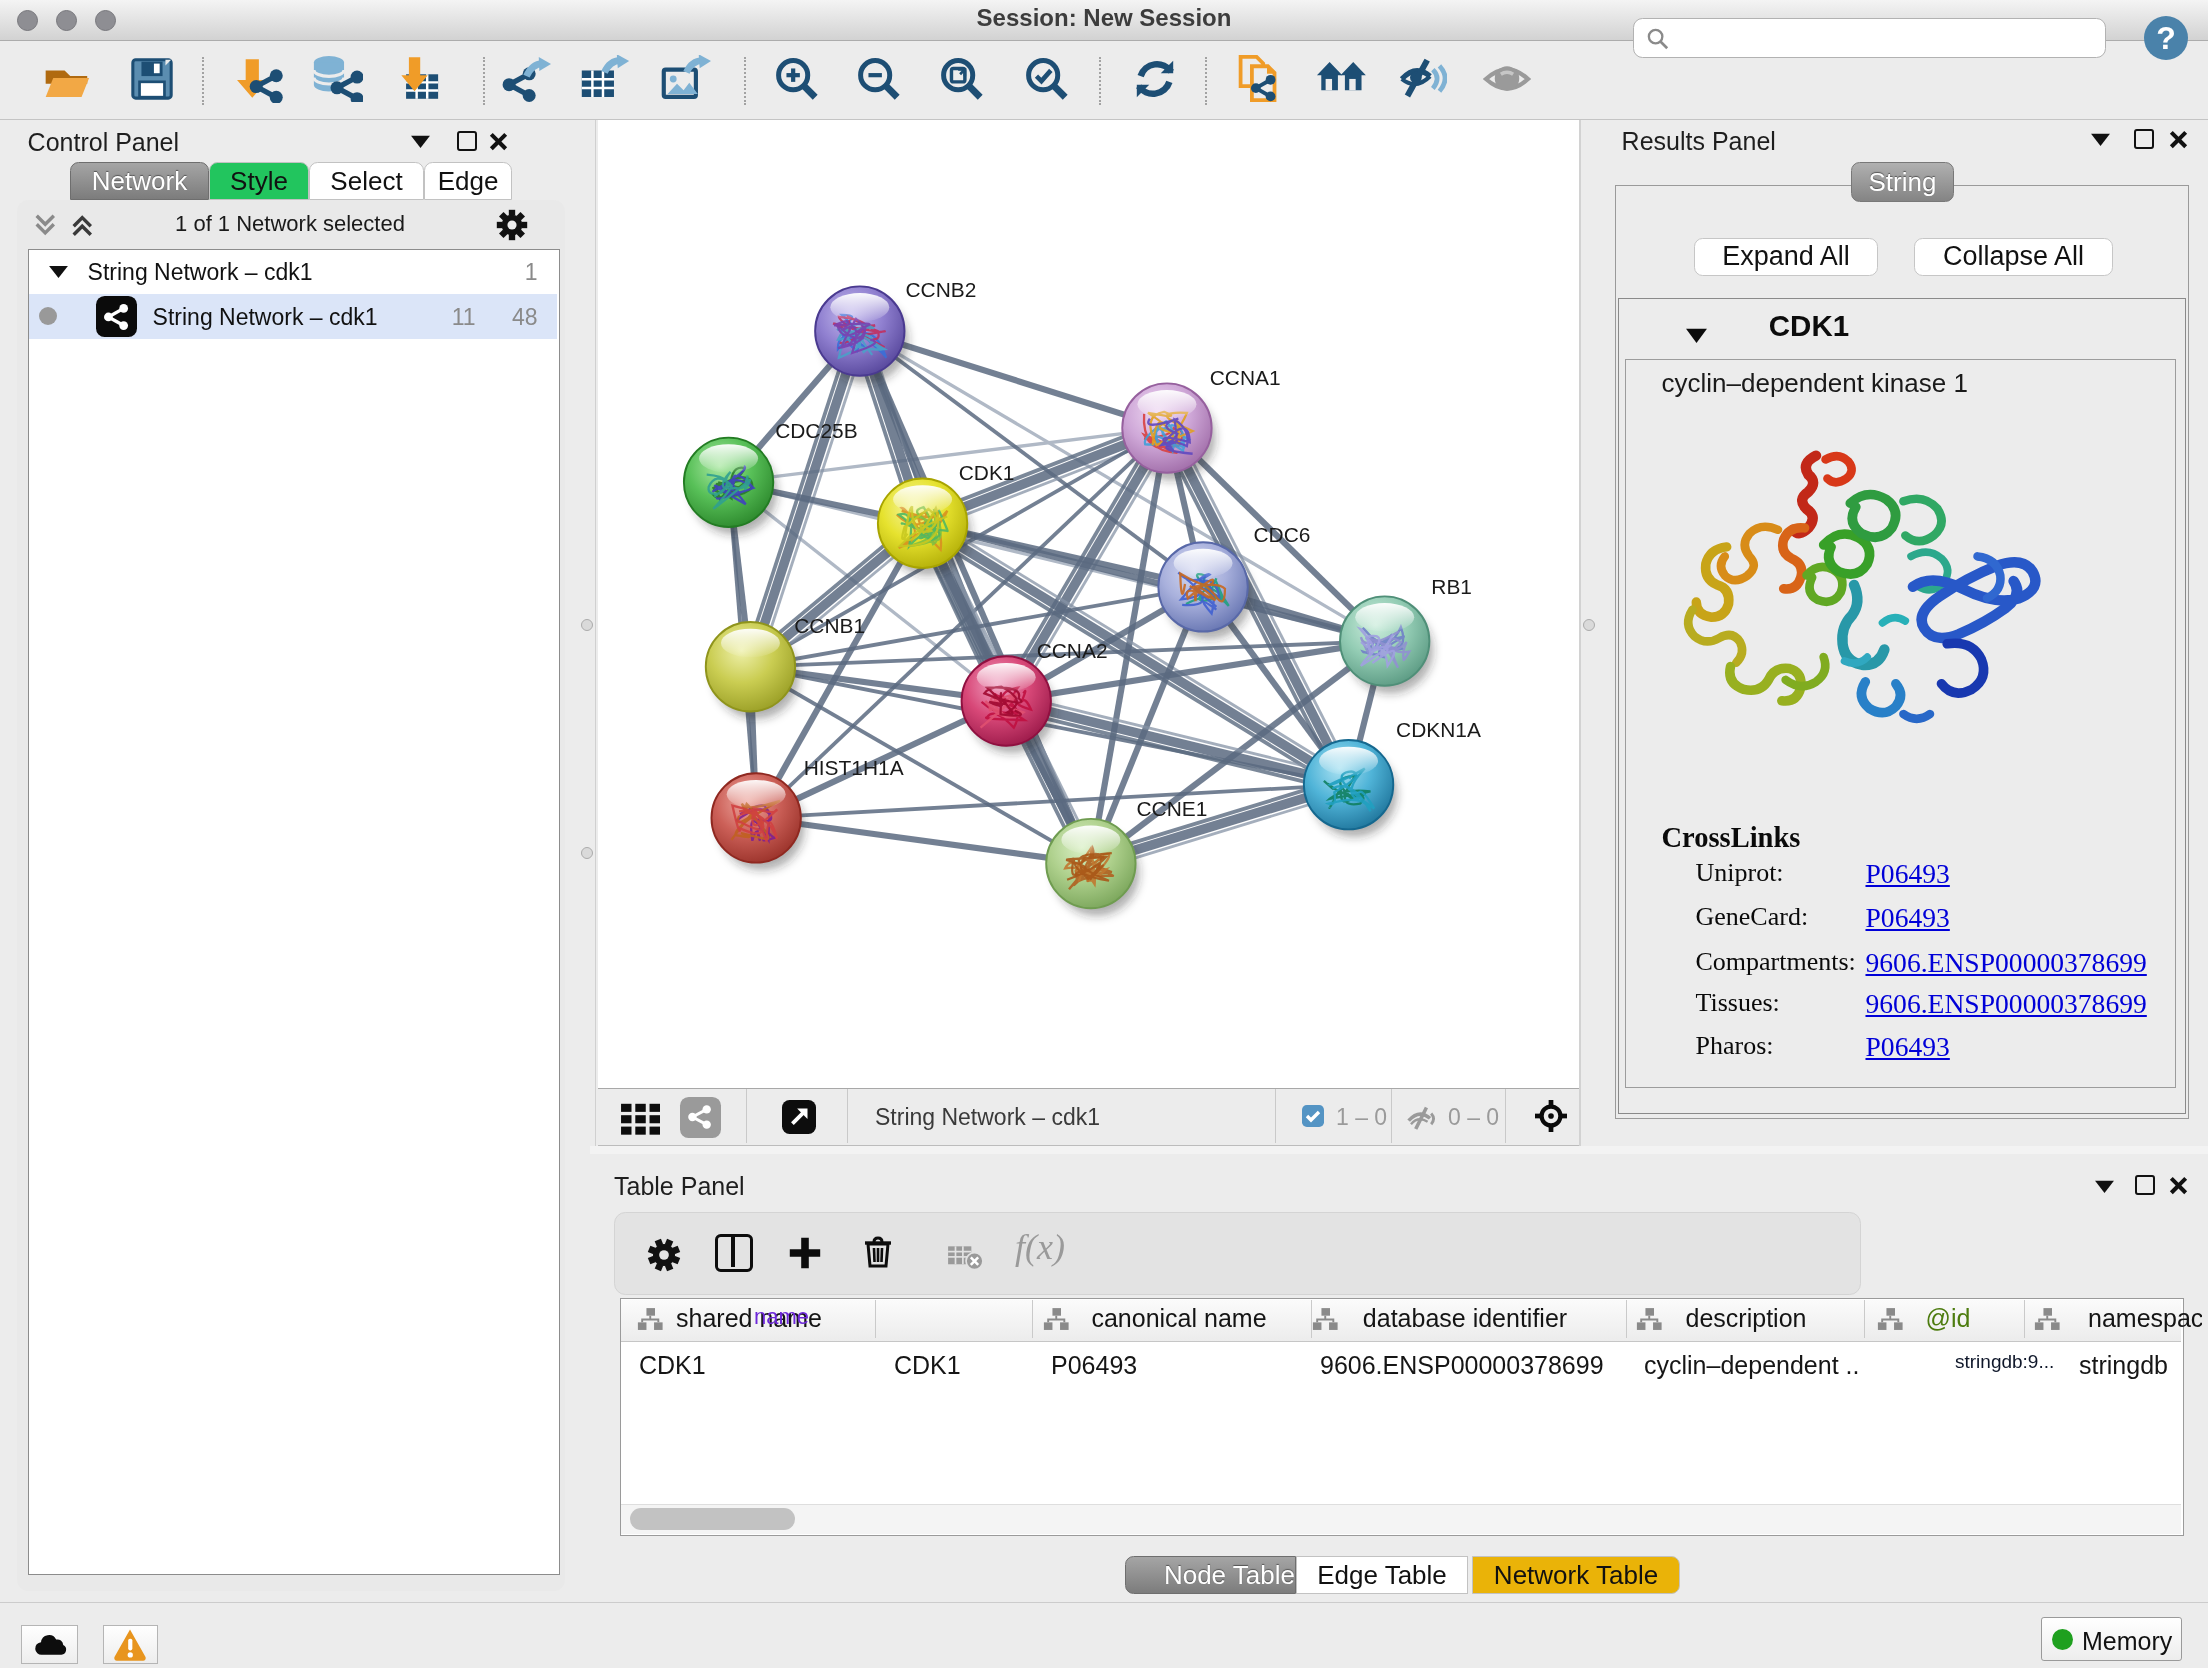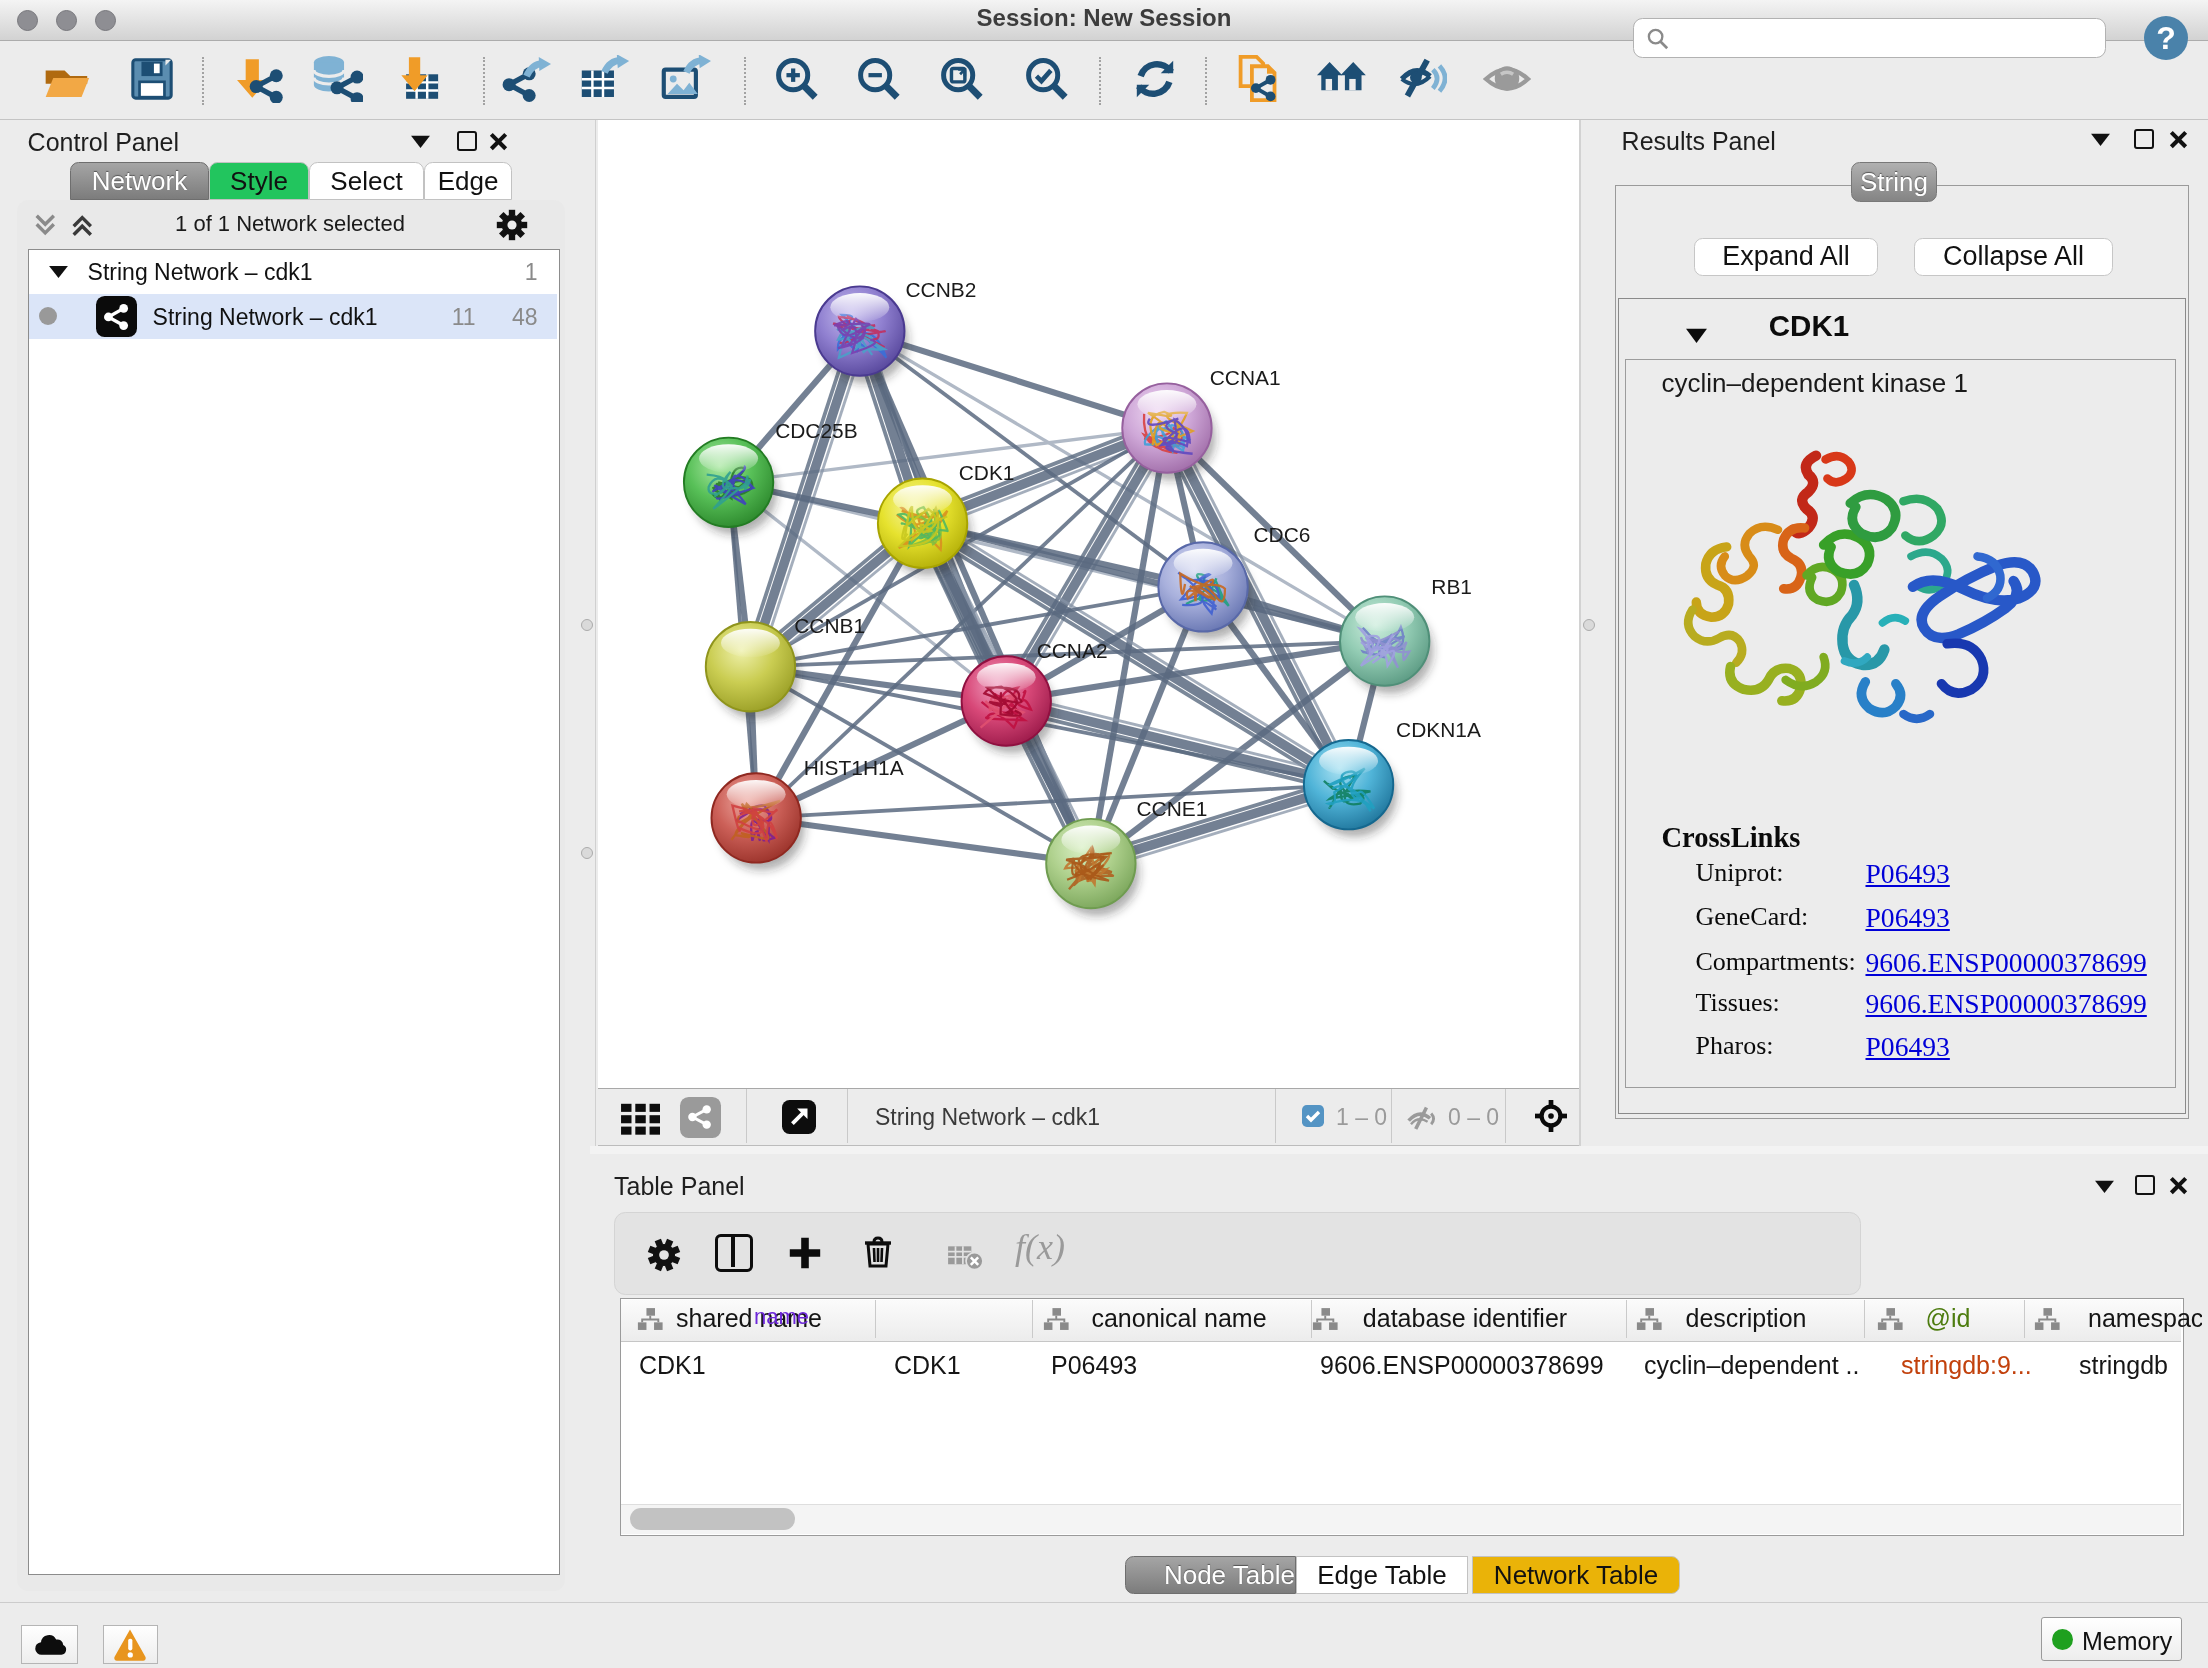--- a/index.html
+++ b/index.html
@@ -562,21 +562,21 @@
   <div class="abs" style="left:7.6px;top:6.7px;font-size:25px;color:#1e1e1e;">Results Panel</div>
   <svg class="abs" style="left:475px;top:11.4px;" width="23" height="17" viewBox="0 0 24 18">
       <path d="M2 3 h20 l-10 13 z" fill="#111"></path>
     </svg>
   <div class="abs" style="left:520px;top:8.6px;width:20px;height:20px;border:2.9px solid #111;border-radius:2.9px;"></div>
   <svg class="abs" style="left:553px;top:7.6px;" width="23" height="23" viewBox="0 0 24 24">
       <path d="M3 6 l3-3 6 6 6-6 3 3 -6 6 6 6 -3 3 -6-6 -6 6 -3-3 6-6 z" fill="#111"></path>
     </svg>
 
   <div class="abs" style="left:1px;top:65px;width:574px;height:934px;background:#ececec;border:1.9px solid #9a9a9a;"></div>
-  <div class="abs" style="left:237px;top:42px;width:86px;height:40px;background:linear-gradient(#b0b0b0,#848484);border:1px solid #787878;border-radius:8.6px;color:#fff;font-size:26px;text-align:center;line-height:38px;text-shadow:0 -1px 1px #555;">String</div>
+  <div class="abs" style="left:237px;top:42px;width:103px;height:40px;background:linear-gradient(#b0b0b0,#848484);border:1px solid #787878;border-radius:8.6px;color:#fff;font-size:26px;text-align:center;line-height:38px;text-shadow:0 -1px 1px #555;">String</div>
 
   <div class="abs" style="left:80px;top:118px;width:184px;height:38px;background:#fff;border:1.9px solid #c6c6c6;border-radius:8.6px;font-size:27px;color:#111;text-align:center;line-height:34px;">Expand All</div>
   <div class="abs" style="left:300px;top:118px;width:199px;height:38px;background:#fff;border:1.9px solid #c6c6c6;border-radius:8.6px;font-size:27px;color:#111;text-align:center;line-height:34px;">Collapse All</div>
 
   <div class="abs" style="left:3.8px;top:178px;width:568px;height:816px;background:#ececec;border:1.9px solid #8a8a8a;">
     <svg class="abs" style="left:65px;top:27px;" width="25" height="19" viewBox="0 0 26 20">
         <path d="M2 3 h22 l-11 15 z" fill="#0c0c0c"></path>
       </svg>
     <div class="abs" style="left:150px;top:9.5px;font-size:29.5px;font-weight:bold;color:#0c0c0c;">CDK1</div>
     <div class="abs" style="left:6.7px;top:60px;width:551px;height:729px;background:#ececec;border:1.9px solid #9c9c9c;">
@@ -727,21 +727,21 @@
       <rect x="2" y="16" width="9" height="8" fill="#8a8a8a"></rect>
       <rect x="19" y="16" width="9" height="8" fill="#8a8a8a"></rect>
       <path d="M15 9 v4 M6.5 16 v-3 h17 v3" stroke="#8a8a8a" stroke-width="2" fill="none"></path>
     </svg>
     <div class="abs" style="left:1498px;top:150px;width:114px;overflow:hidden;font-size:25px;color:#141414;white-space:nowrap;">namespace</div>
   <div class="abs" style="left:49px;top:197px;font-size:25px;color:#161616;white-space:nowrap;">CDK1</div>
     <div class="abs" style="left:304px;top:197px;font-size:25px;color:#161616;white-space:nowrap;">CDK1</div>
     <div class="abs" style="left:461px;top:197px;font-size:25px;color:#161616;white-space:nowrap;">P06493</div>
     <div class="abs" style="left:730px;top:197px;font-size:25px;color:#161616;white-space:nowrap;">9606.ENSP00000378699</div>
     <div class="abs" style="left:1054px;top:197px;width:217px;overflow:hidden;font-size:25px;color:#161616;white-space:nowrap;">cyclin–dependent ...</div>
-    <div class="abs" style="left:1311px;top:197px;font-size:25px;color:#c2410c;white-space:nowrap;">stringdb:9...</div>
+    <div class="abs" style="left:1365px;top:197px;font-size:19px;color:#0f172a;white-space:nowrap;">stringdb:9...</div>
     <div class="abs" style="left:1489px;top:197px;font-size:25px;color:#161616;white-space:nowrap;">stringdb</div>
   <div class="abs" style="left:31px;top:350px;width:1560px;height:29.5px;background:#f4f4f4;border-top:1px solid #dedede;"></div>
   <div class="abs" style="left:40px;top:354px;width:165px;height:22px;background:#c2c2c2;border-radius:11.4px;"></div>
 
   <div class="abs" style="left:535px;top:402px;width:171px;height:38px;background:linear-gradient(#a5a5a5,#7c7c7c);border:1px solid #6e6e6e;border-radius:8.6px 0 0 8.6px;color:#fff;font-size:26px;text-align:right;line-height:36px;text-shadow:0 -1px 1px #555;">Node Table</div>
   <div class="abs" style="left:706px;top:402px;width:172px;height:38px;background:#fff;border:1px solid #c2c2c2;color:#111;font-size:26px;text-align:center;line-height:36px;">Edge Table</div>
   <div class="abs" style="left:882px;top:402px;width:208px;height:38px;background:#eab308;border:1px solid #c2c2c2;border-radius:0 8.6px 8.6px 0;color:#111;font-size:26px;text-align:center;line-height:36px;">Network Table</div>
 
 </div>
 

